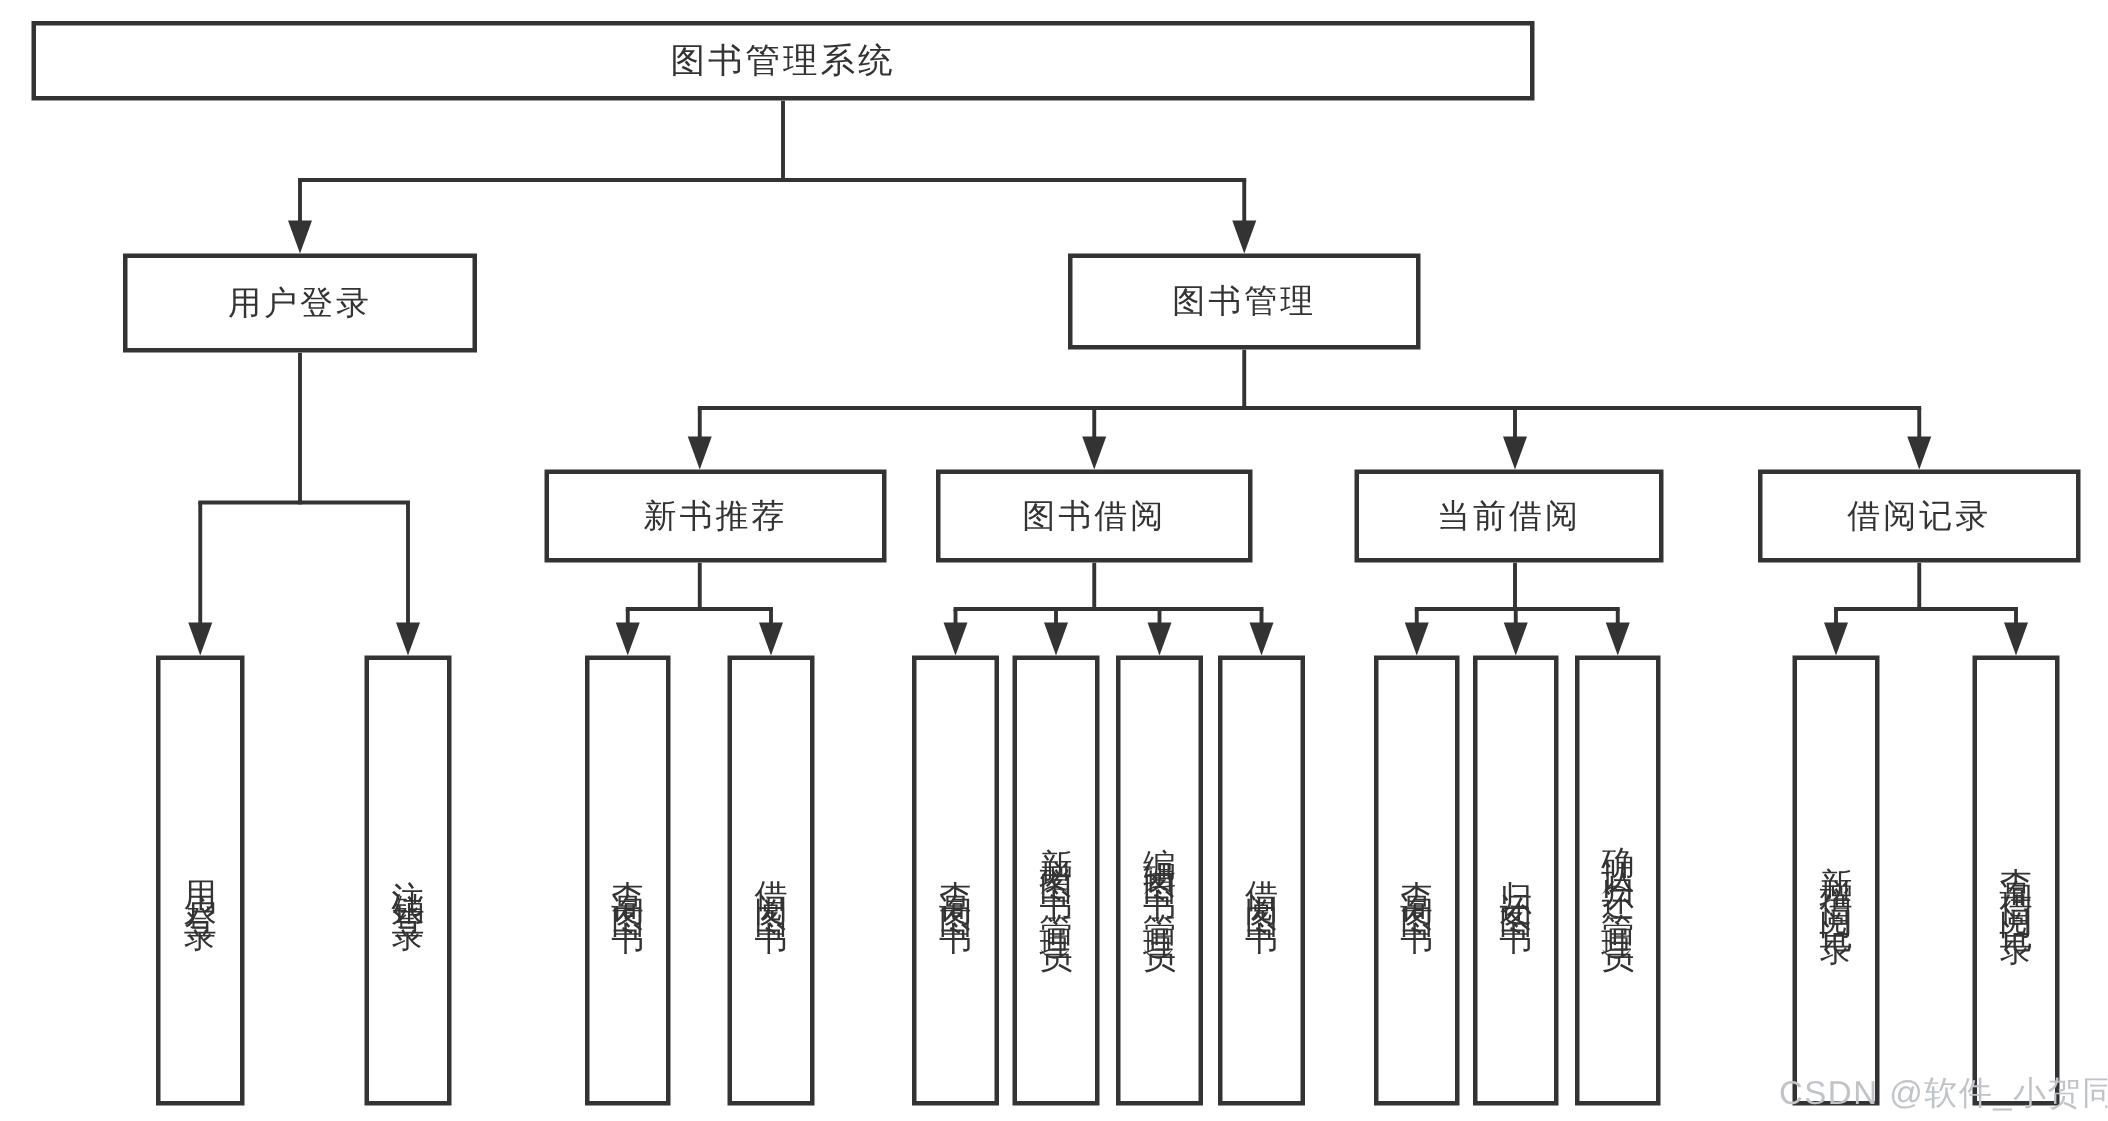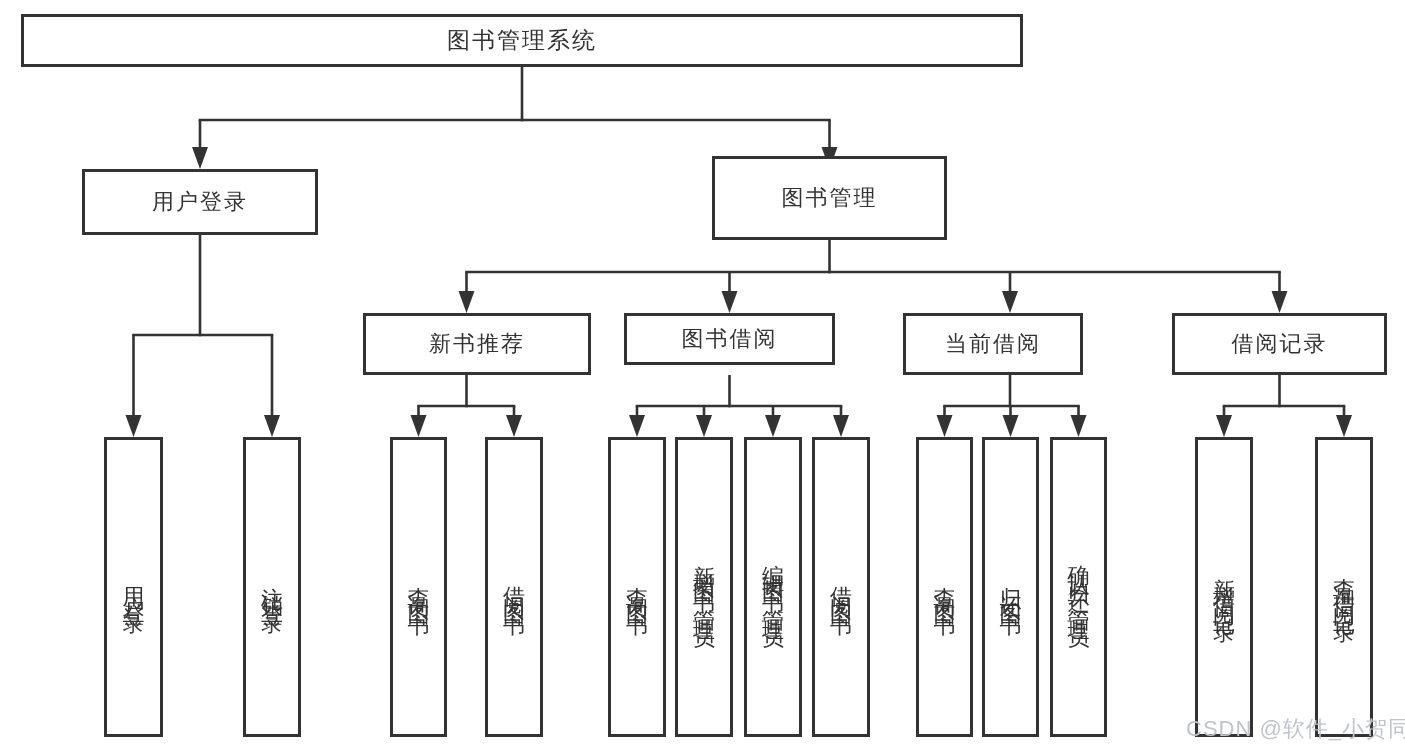--- a/index.html
+++ b/index.html
@@ -126,25 +126,25 @@
       <line x1="1224" y1="406" x2="1224" y2="417"></line>
       <polygon points="1216,415 1232,415 1224,437"></polygon>
       <line x1="1344" y1="406" x2="1344" y2="417"></line>
       <polygon points="1336,415 1352,415 1344,437"></polygon>
     </g>
   </svg>
 
   <div class="box hbox root" style="left:21px; top:14px; width:1002px; height:53px;">图书管理系统</div>
 
   <div class="box hbox" style="left:82px; top:169px; width:236px; height:66px;">用户登录</div>
-  <div class="box hbox" style="left:712px; top:156px; width:235px; height:84px;">图书管理</div>
+  <div class="box hbox" style="left:712px; top:169px; width:235px; height:64px;">图书管理</div>
 
   <div class="box hbox" style="left:363px; top:313px; width:228px; height:62px;">新书推荐</div>
-  <div class="box hbox" style="left:624px; top:313px; width:211px; height:52px;">图书借阅</div>
-  <div class="box hbox" style="left:903px; top:313px; width:180px; height:62px;">当前借阅</div>
+  <div class="box hbox" style="left:624px; top:313px; width:211px; height:62px;">图书借阅</div>
+  <div class="box hbox" style="left:903px; top:313px; width:206px; height:62px;">当前借阅</div>
   <div class="box hbox" style="left:1172px; top:313px; width:215px; height:62px;">借阅记录</div>
 
   <div class="box vbox" style="left:104px; top:437px; width:59px; height:300px;">用户登录</div>
   <div class="box vbox" style="left:243px; top:437px; width:58px; height:300px;">注销登录</div>
 
   <div class="box vbox" style="left:390px; top:437px; width:57px; height:300px;">查询图书</div>
   <div class="box vbox" style="left:485px; top:437px; width:58px; height:300px;">借阅图书</div>
 
   <div class="box vbox" style="left:608px; top:437px; width:58px; height:300px;">查询图书</div>
   <div class="box vbox" style="left:675px; top:437px; width:58px; height:300px;">新增图书（管理员）</div>

